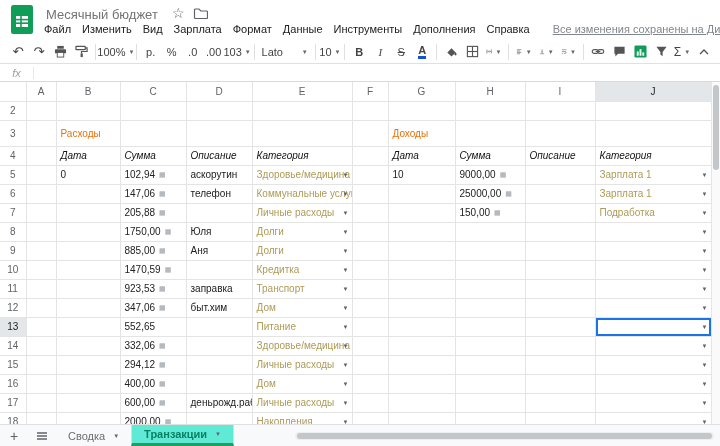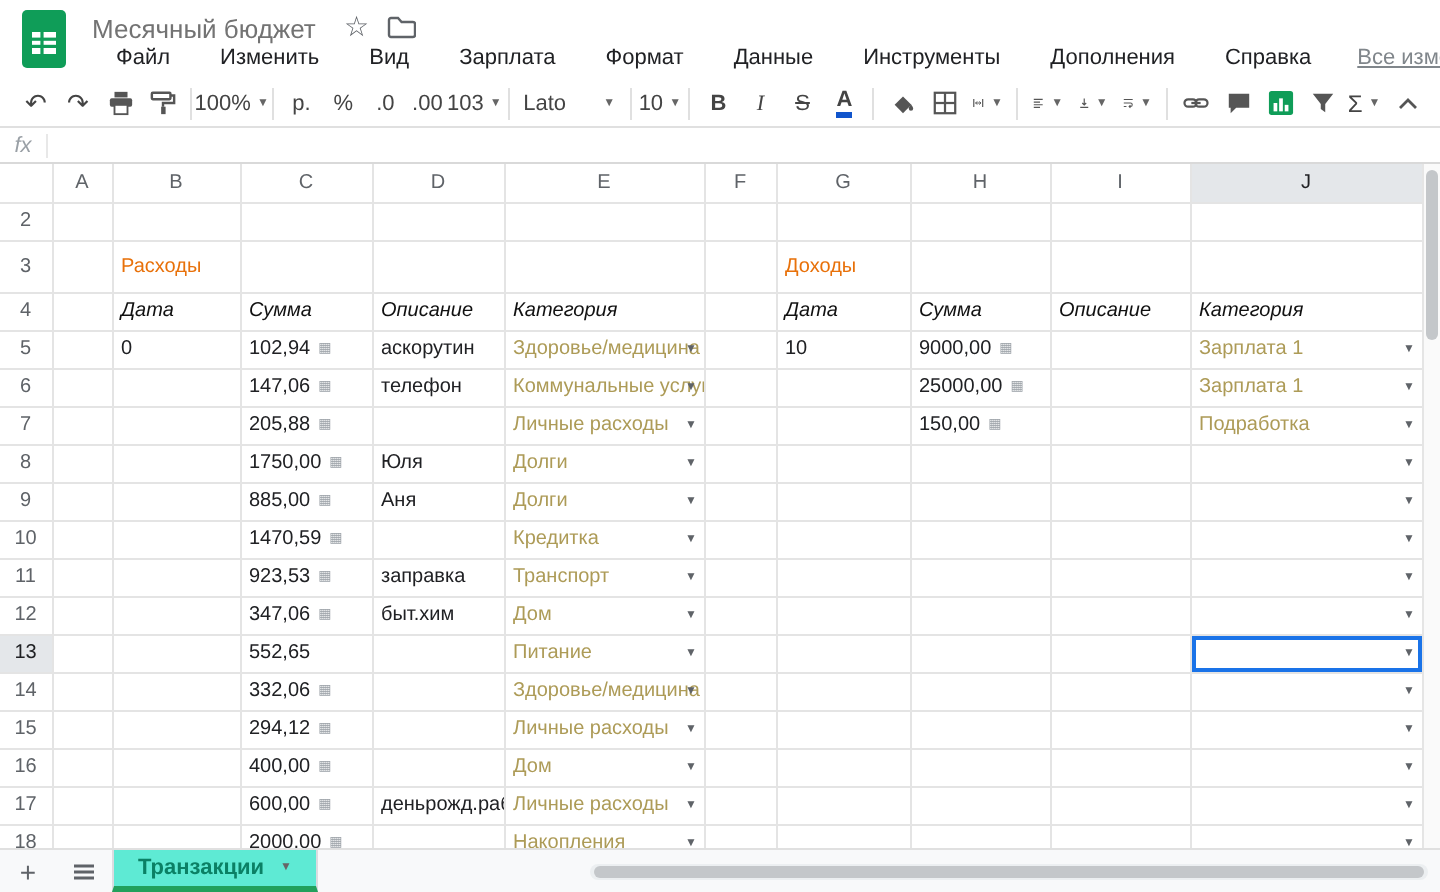--- a/index.html
+++ b/index.html
@@ -9,21 +9,21 @@
     background:#fff; font-family:"Liberation Sans","DejaVu Sans",sans-serif;
     color:#202124; user-select:none;
   }
   
   .titlebar { position:absolute; top:0; left:0; right:0; height:40px; background:#fff; }
   .logo { position:absolute; left:11px; top:5px; width:24px; height:30px; cursor:pointer; }
   .doc-title { position:absolute; left:46px; top:7px; font-size:13px; color:#737373; }
   .title-icons { position:absolute; left:172px; top:5px; display:flex; gap:8px; align-items:center; color:#5f6368; }
   .star { font-size:14px; line-height:16px; cursor:pointer; }
   .menubar { position:absolute; left:44px; top:23px; display:flex; align-items:center; gap:11px; font-size:11px; color:#202124; }
-  .menu-item { cursor:pointer; white-space:nowrap;margin-left:14px; }
+  .menu-item { cursor:pointer; white-space:nowrap; }
   .save-status { margin-left:12px; font-size:11px; color:#80868b; text-decoration:underline; cursor:pointer; white-space:nowrap; }
   
   .toolbar {
     position:absolute; top:40px; left:0; right:0; height:24px;
     display:flex; align-items:center; padding:0 6px 0 8px; gap:1px;
     border-bottom:1px solid #e0e0e0; background:#fff; color:#444;
   }
   .tbtn {
     min-width:20px; height:20px; display:flex; align-items:center; justify-content:center;
     font-size:11px; color:#444; border-radius:2px; cursor:pointer; padding:0 3px; white-space:nowrap;
@@ -34,21 +34,21 @@
   .tb-i { font-style:italic; font-family:"Liberation Serif","DejaVu Serif",serif; }
   .tb-s { text-decoration:line-through; }
   .tb-a { font-weight:bold; border-bottom:3px solid #1155cc; line-height:11px; }
   .tspacer { flex:1; }
   svg.ticon { display:block; }
   
   .formulabar {
     position:absolute; top:64px; left:0; right:0; height:18px;
     display:flex; align-items:center; border-bottom:1px solid #d9d9d9; background:#fff;
   }
-  .fx { width:24px; text-align:center; font-size:11px; font-style:italic; color:#9aa0a6;
+  .fx { width:34px; text-align:center; font-size:11px; font-style:italic; color:#9aa0a6;
         font-family:Liberation Sans, sans-serif; border-right:1px solid #e8e8e8; }
   .fx-input { flex:1; height:100%; cursor:text; }
   
   .gridwrap { position:absolute; top:82px; left:0; width:711px; height:342px; overflow:hidden; }
   table.sheet { border-collapse:collapse; table-layout:fixed; width:711px; }
   table.sheet th, table.sheet td {
     border-right:1px solid #e4e4e4; border-bottom:1px solid #e4e4e4;
     font-size:10px; font-weight:normal; padding:0 4px; overflow:hidden; white-space:nowrap;
     height:19px; vertical-align:middle; cursor:cell; background:#fff;
   }
@@ -520,20 +520,24 @@
     <div class="vthumb"></div>
   </div>
 
   <div class="bottombar">
     <div class="bb-btn">+</div>
     <div class="bb-btn">
       <svg width="12" height="10" viewBox="0 0 12 10">
         <path d="M1 2 h10 M1 5 h10 M1 8 h10" stroke="#5f6368" stroke-width="1.4"></path>
       </svg>
     </div>
+    <div class="sheet-tab">
+      <span>Сводка</span>
+      <span class="caret">▼</span>
+    </div>
     <div class="sheet-tab active">
       <span>Транзакции</span>
       <span class="caret">▼</span>
     </div>
     <div class="hscroll">
       <div class="hthumb"></div>
     </div>
   </div>
 
 </div>

